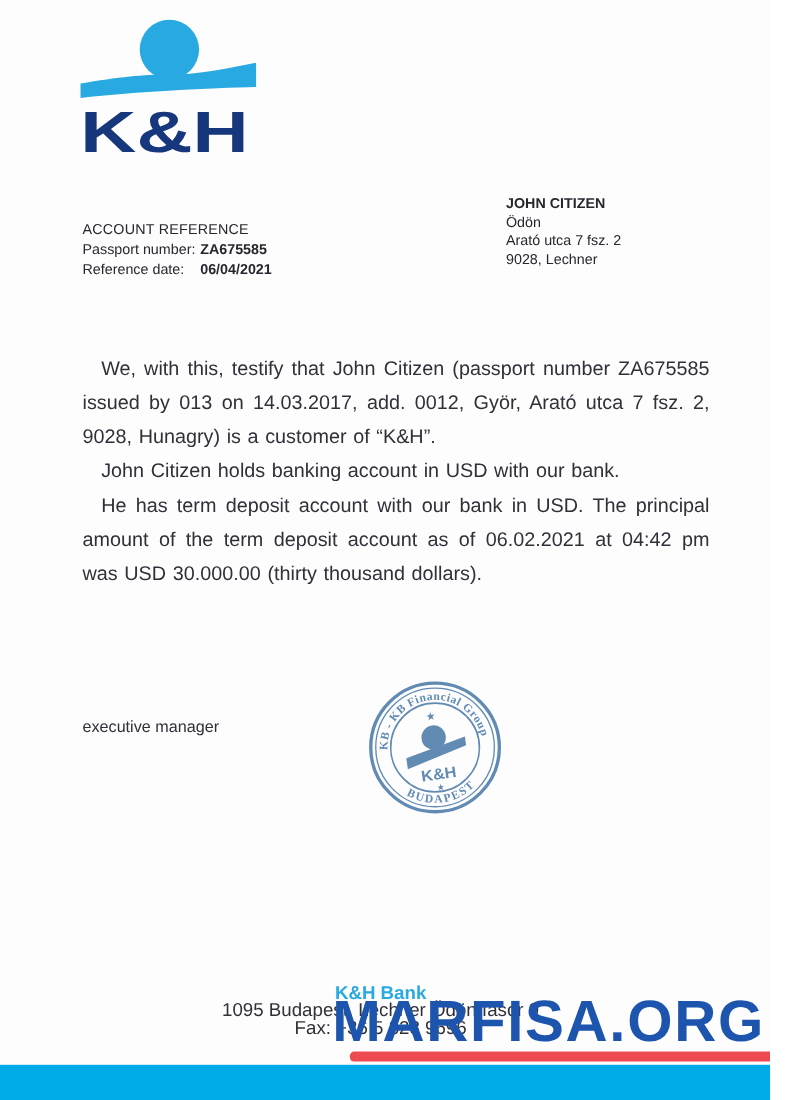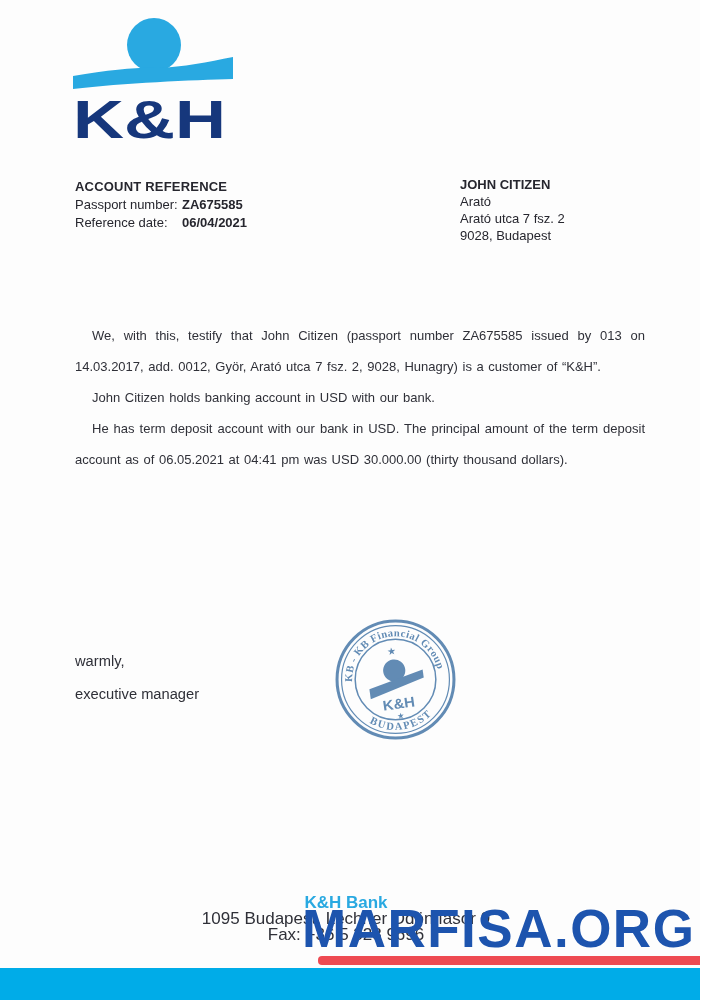--- a/index.html
+++ b/index.html
@@ -4,31 +4,31 @@
 <style>
   html,body{margin:0;padding:0;background:#ffffff;}
   .page{
     position:relative;width:700px;height:1000px;background:#fdfdfd;overflow:hidden;
     font-family:"Liberation Sans",sans-serif;color:#2f3038;
   }
   
   .logo{position:absolute;left:73px;top:17px;width:160px;height:128px;}
   
   .ref-block{position:absolute;left:75px;top:178px;font-size:13px;line-height:18px;color:#26262e;}
-  .ref-title{font-weight:bold;letter-spacing:.2px;}
+  .ref-title{font-weight:normal;letter-spacing:.2px;margin-top:22px;}
   .ref-row{display:flex;}
   .ref-label{width:107px;}
   .ref-value{font-weight:600;}
   
   .recipient{position:absolute;left:460px;top:176px;font-size:13px;line-height:17px;color:#26262e;}
   .recipient .name{font-weight:bold;}
   
   .body-text{
     position:absolute;left:75px;top:320px;width:570px;
-    font-size:13px;line-height:31px;text-align:justify;color:#2f3038;word-spacing:1px;
+    font-size:18px;line-height:31px;text-align:justify;color:#2f3038;word-spacing:1px;
   }
   .body-text p{margin:0;text-indent:17px;}
   
   .signature{position:absolute;left:75px;top:645px;font-size:14.7px;line-height:32.5px;color:#2f3038;}
   
   .stamp{position:absolute;left:333px;top:617px;width:125px;height:125px;opacity:.88;}
   
   .footer{position:absolute;left:0;top:895px;width:692px;text-align:center;font-size:17px;line-height:16px;color:#2f3038;z-index:1;}
   .footer .bank{font-weight:bold;color:#29a9e1;}
   
@@ -60,33 +60,32 @@
       <span class="ref-value">ZA675585</span>
     </div>
     <div class="ref-row">
       <span class="ref-label">Reference date:</span>
       <span class="ref-value">06/04/2021</span>
     </div>
   </div>
 
   <div class="recipient">
     <div class="name">JOHN CITIZEN</div>
-    <div>Arató</div>
+    <div>Ödön</div>
     <div>Arató utca 7 fsz. 2</div>
-    <div>9028, Budapest</div>
+    <div>9028, Lechner</div>
   </div>
 
   <div class="body-text">
     <p>We, with this, testify that John Citizen (passport number ZA675585 issued by 013 on 14.03.2017, add. 0012, Györ, Arató utca 7 fsz. 2, 9028, Hunagry) is a customer of “K&amp;H”.</p>
     <p>John Citizen holds banking account in USD with our bank.</p>
-    <p>He has term deposit account with our bank in USD. The principal amount of the term deposit account as of 06.05.2021 at 04:41 pm was USD 30.000.00 (thirty thousand dollars).</p>
+    <p>He has term deposit account with our bank in USD. The principal amount of the term deposit account as of 06.02.2021 at 04:42 pm was USD 30.000.00 (thirty thousand dollars).</p>
   </div>
 
   <div class="signature">
-    <div>warmly,</div>
     <div>executive manager</div>
   </div>
 
   <svg class="stamp" viewBox="0 0 124 124">
     <defs>
       <path id="stamp-top-arc" d="M 23,80.2 A 43 43 0 1 1 101,80.2"></path>
       <path id="stamp-bottom-arc" d="M 23.7,94.1 A 50 50 0 0 0 100.3,94.1"></path>
     </defs>
     <circle cx="62" cy="62" r="58" fill="none" stroke="#4d7cab" stroke-width="3"></circle>
     <circle cx="62" cy="62" r="53.5" fill="none" stroke="#4d7cab" stroke-width="1.2"></circle>

